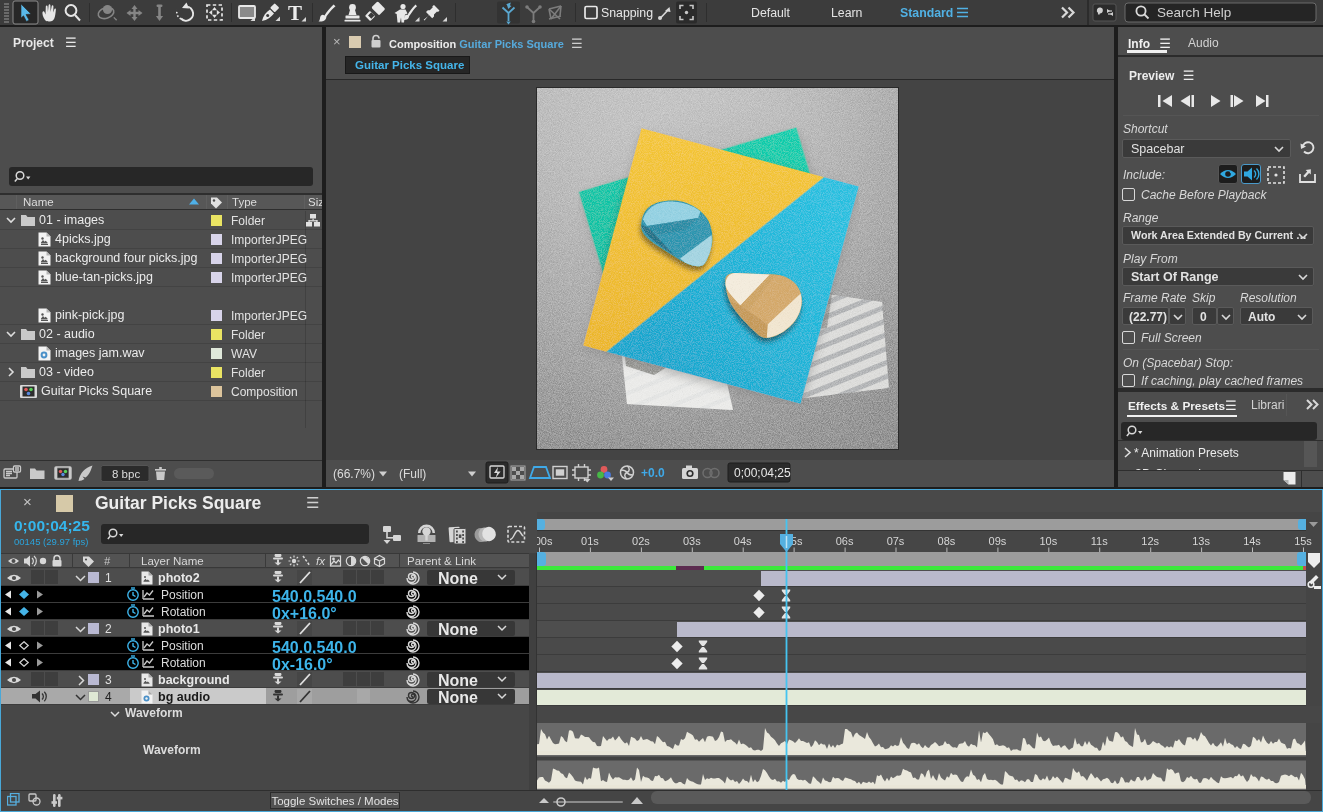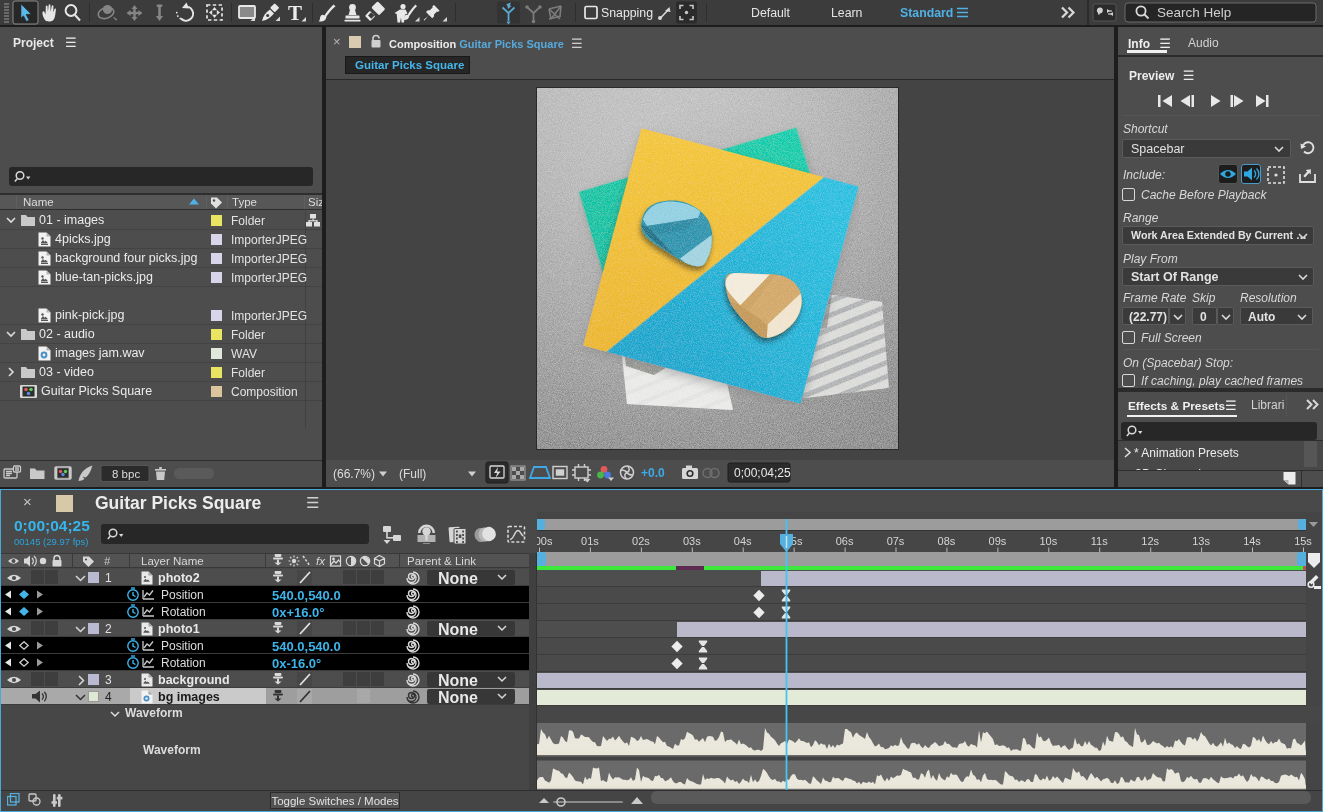--- a/index.html
+++ b/index.html
@@ -22,21 +22,21 @@
 .prow { position:absolute; left:0; width:322px; height:19px; border-bottom:1px solid rgba(0,0,0,0.13); }
 .pname { position:absolute; top:2px; font-size:12.5px; color:#ebebeb; white-space:nowrap; }
 .ptype { position:absolute; left:231px; top:2.5px; font-size:12px; color:#e2e2e2; }
 .psw  { position:absolute; left:211px; top:4px; width:11px; height:11px; }
 .parr { position:absolute; left:5px; top:3px; width:12px; height:12px; }
 .ficon{ position:absolute; top:2px; }
 .trow { position:absolute; left:0; width:528px; height:17px; background:#4d4d4d; border-bottom:1px solid #3c3c3c; }
 .prop { background:#000000; }
 .tname{ position:absolute; left:157px; top:1.5px; font-size:12.5px; font-weight:bold; color:#e8e8e8; }
 .pname2{ position:absolute; left:160px; top:1.5px; font-size:12px; color:#dcdcdc; }
-.pval { position:absolute; left:271px; top:1.5px; font-size:13px; font-weight:bold; color:#3db4ea; }
+.pval { position:absolute; left:271px; top:1.5px; font-size:16px; font-weight:bold; color:#3db4ea; }
 .cell { position:absolute; top:1px; width:15px; height:15px; background:#464646; }
 .dcell{ position:absolute; top:1px; width:13px; height:14px; background:#3e3e3e; }
 .nonedd{ position:absolute; left:426px; top:1px; width:88px; height:15px; background:#373737; border-radius:2px; }
 .nonedd span{ position:absolute; left:11px; top:0px; font-size:16px; font-weight:bold; color:#e8e8e8; }
 </style>
 </head>
 <body>
 <div id="root">
   <div class="abs" id="toolbar">
     <svg class="abs" style="left:0;top:0" width="1323" height="25">
@@ -1065,21 +1065,21 @@
             <path d="M1 2 l4.5 4.5 4.5 -4.5" stroke="#333" stroke-width="1.5" fill="none"></path>
           </svg>
         <div class="abs" style="left:87px;top:3px;width:11px;height:11px;background:#dfe8d5;border:1px solid #999"></div>
         <div class="abs" style="left:104px;top:1.5px;font-size:12px;color:#222">4</div>
         <svg class="abs" style="left:140px;top:1.5px" width="12" height="14">
             <path d="M0.5 0.5 h7 l4 4 v9 h-11 z" fill="#f2f2f2"></path>
             <path d="M7.5 0.5 l4 4 h-4 z" fill="#a8a8a8"></path>
             <circle cx="5.5" cy="8.5" r="3" fill="#4a90c8"></circle>
             <circle cx="5.5" cy="8.5" r="1.2" fill="#f2f2f2"></circle>
           </svg>
-        <div class="tname" style="color:#1a1a1a">bg images</div>
+        <div class="tname" style="color:#1a1a1a">bg audio</div>
         <svg class="abs" style="left:270px;top:2px" width="14" height="13">
             <path d="M3.5 2 a3.5 3.5 0 0 1 7 0 l-1 1 h-5 z" fill="#333"></path>
             <rect x="2" y="3.5" width="10" height="2" rx="1" fill="#333"></rect>
             <path d="M6 5.5 h2 v3 h2.5 l-3.5 3 -3.5 -3 H6 z" fill="#333"></path>
           </svg>
         <div class="cell" style="left:296px;background:#a8a8a8"></div>
         <svg class="abs" style="left:298px;top:2px" width="12" height="13">
             <path d="M1 12 L11 1" stroke="#333" stroke-width="1.8"></path>
           </svg>
         <div class="dcell" style="left:356px;background:#a8a8a8"></div>

